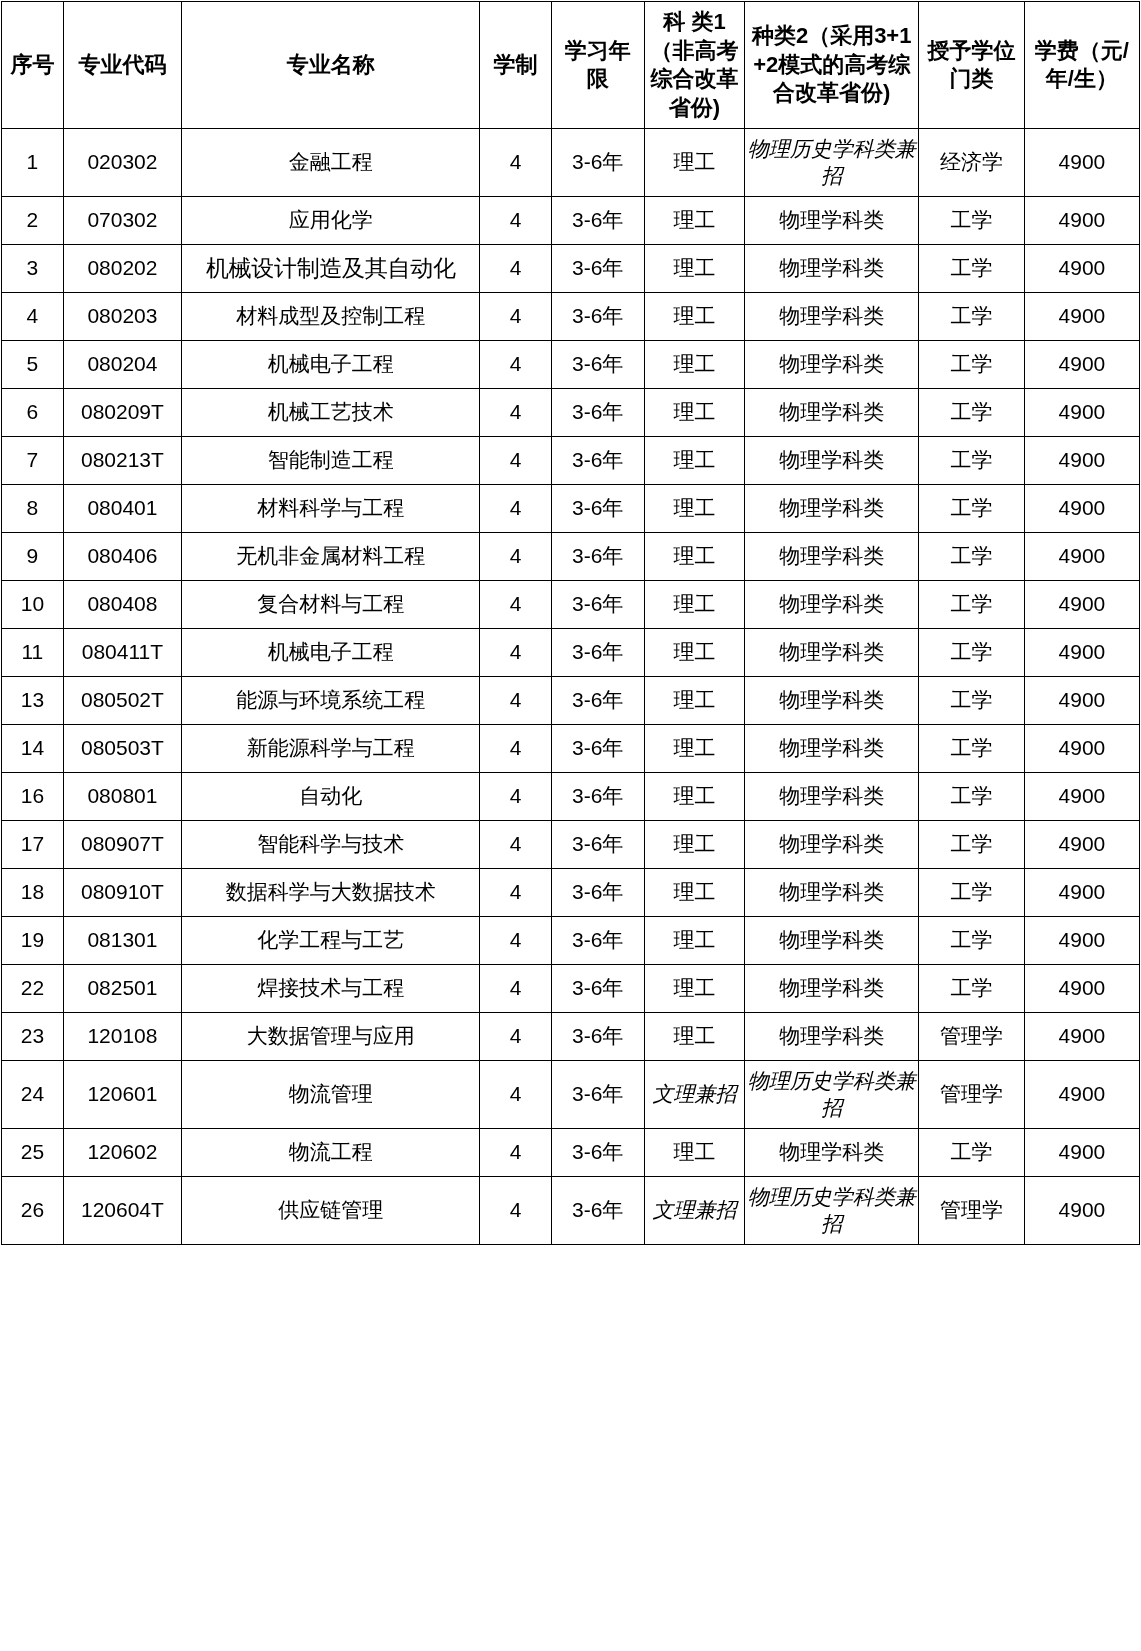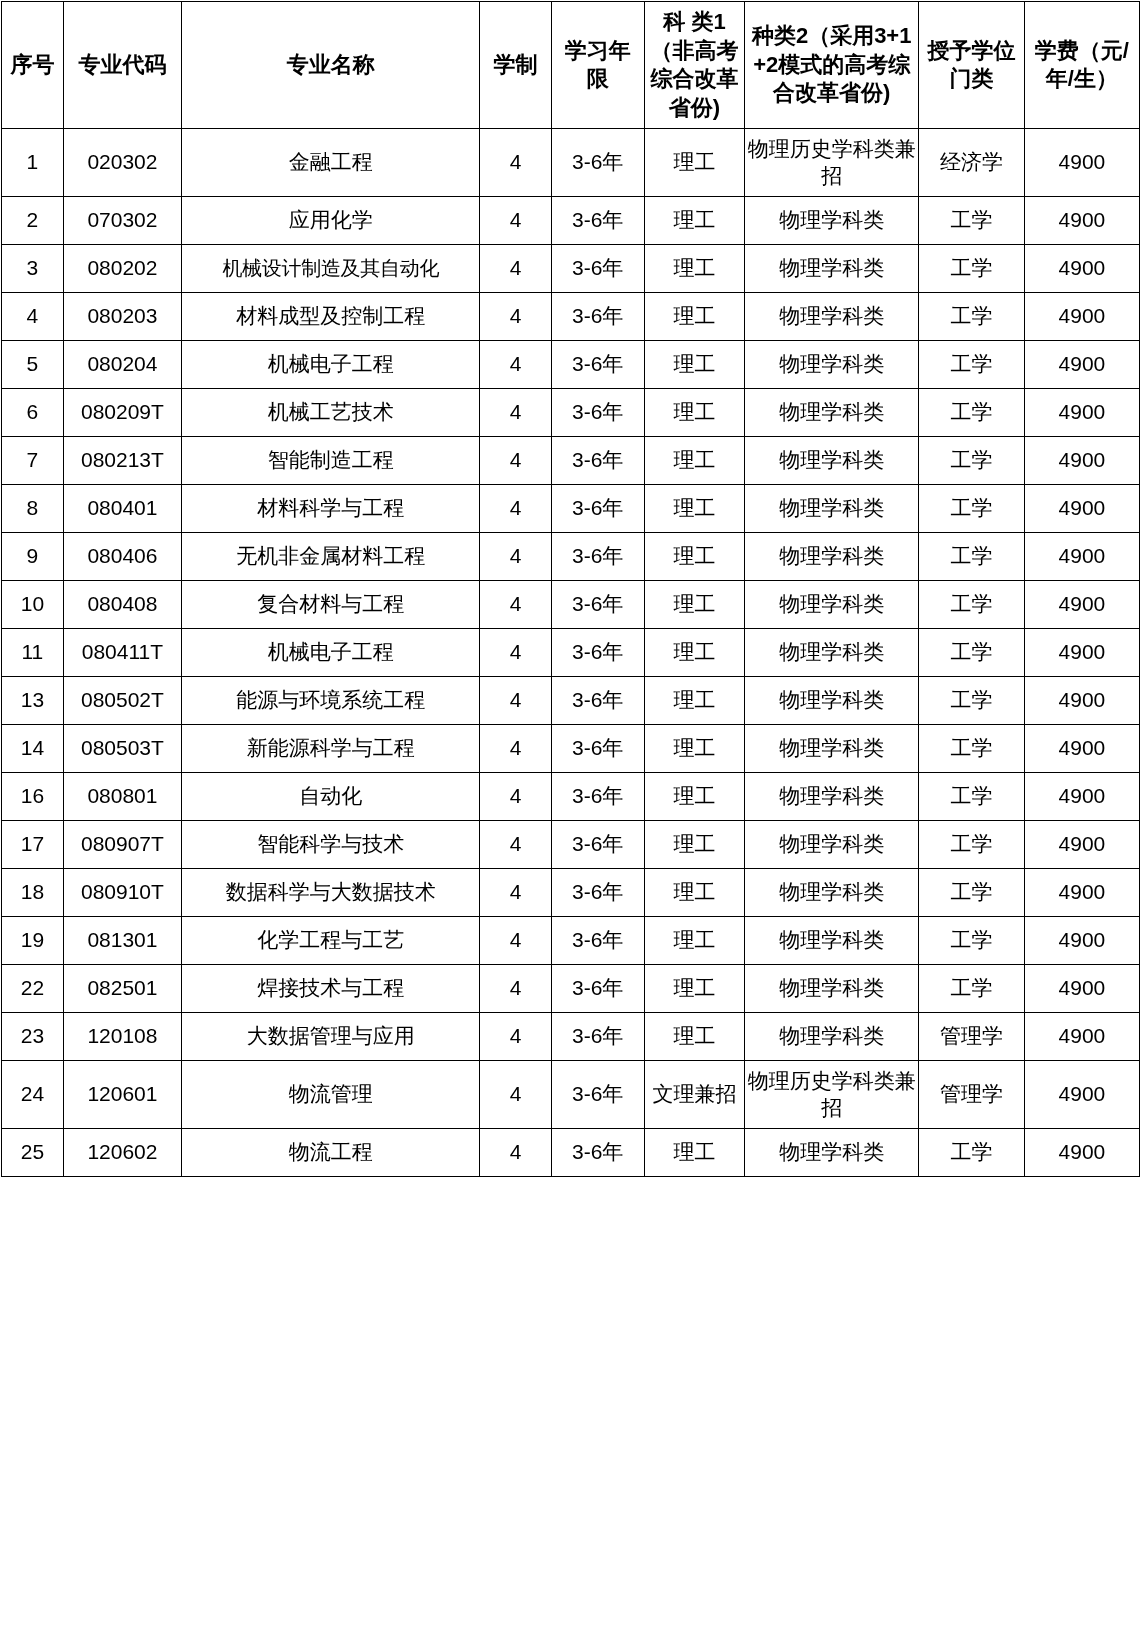--- a/index.html
+++ b/index.html
@@ -48,23 +48,23 @@
   col.c-years  { width: 89px; }
   col.c-cat1   { width: 96px; }
   col.c-cat2   { width: 166px; }
   col.c-degree { width: 101px; }
   col.c-fee    { width: 110px; }
 
   tbody tr { height: 48px; }
   tbody tr.tall { height: 68px; }
 
   td.name { font-size: 21px; }
-  td.name.squeeze { font-size: 20px; letter-spacing: -0.3px; }
+  td.name.squeeze { font-size: 23px; letter-spacing: -0.3px; }
   td.cat2 { font-size: 21px; }
-  td.wrap { line-height: 1.18; }
+  td.wrap { line-height: 1.18; font-style: italic; }
 </style>
 </head>
 <body>
 
 <div class="page">
   <table class="majors">
     <colgroup>
       <col class="c-idx">
         <col class="c-code">
         <col class="c-name">
@@ -313,15 +313,26 @@
           <td>25</td>
           <td>120602</td>
           <td class="name">物流工程</td>
           <td>4</td>
           <td>3-6年</td>
           <td>理工</td>
           <td class="cat2">物理学科类</td>
           <td>工学</td>
           <td>4900</td>
         </tr>
+        <tr class="tall">
+          <td>26</td>
+          <td>120604T</td>
+          <td class="name">供应链管理</td>
+          <td>4</td>
+          <td>3-6年</td>
+          <td class="wrap">文理兼招</td>
+          <td class="cat2 wrap">物理历史学科类兼招</td>
+          <td>管理学</td>
+          <td>4900</td>
+        </tr>
       </tbody>
   </table>
 </div>
 
 </body></html>

